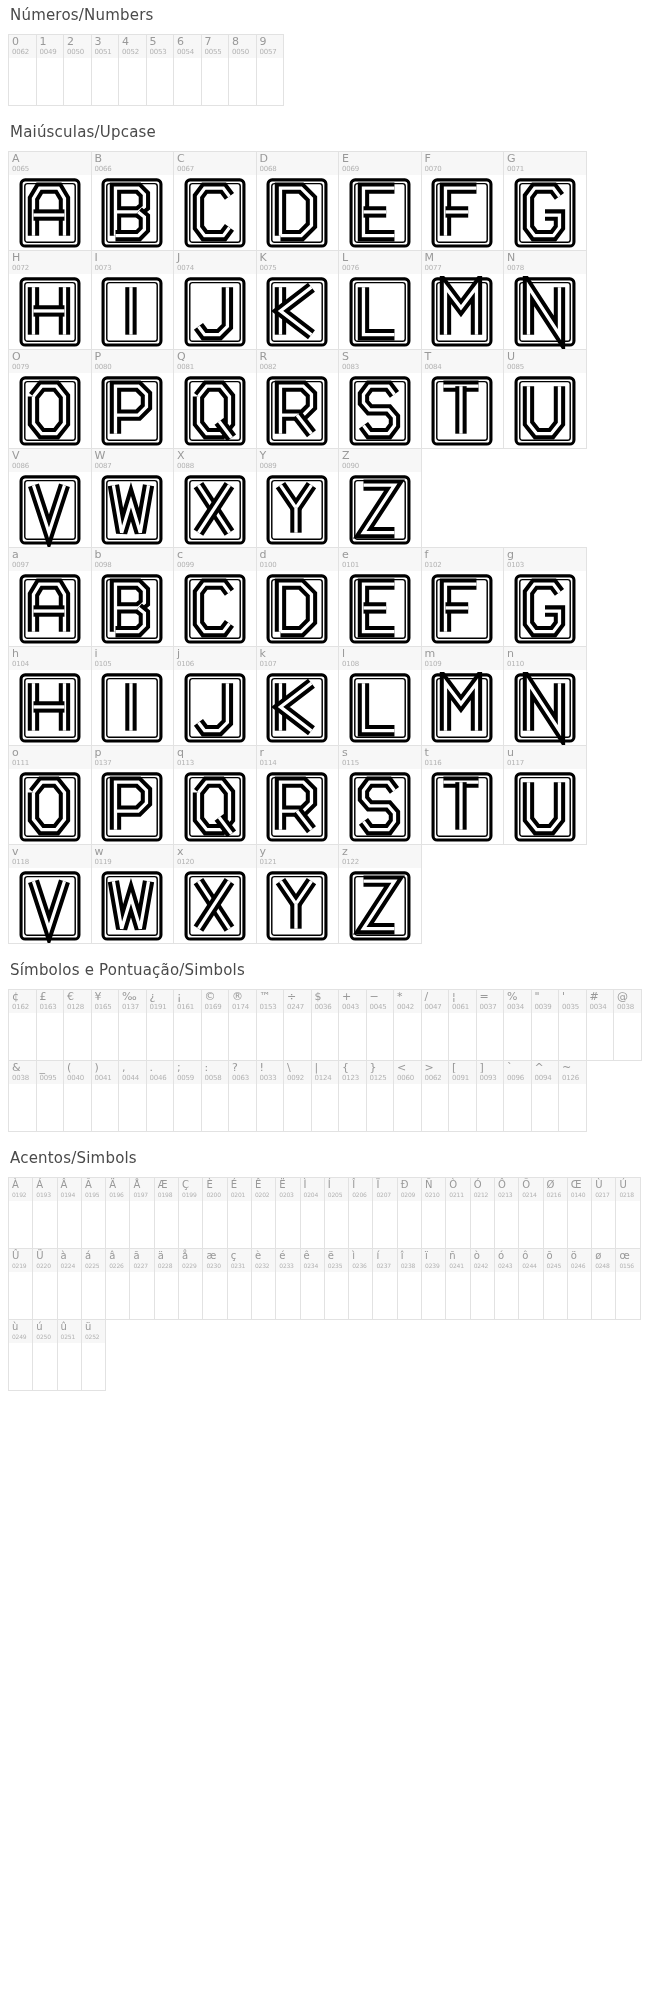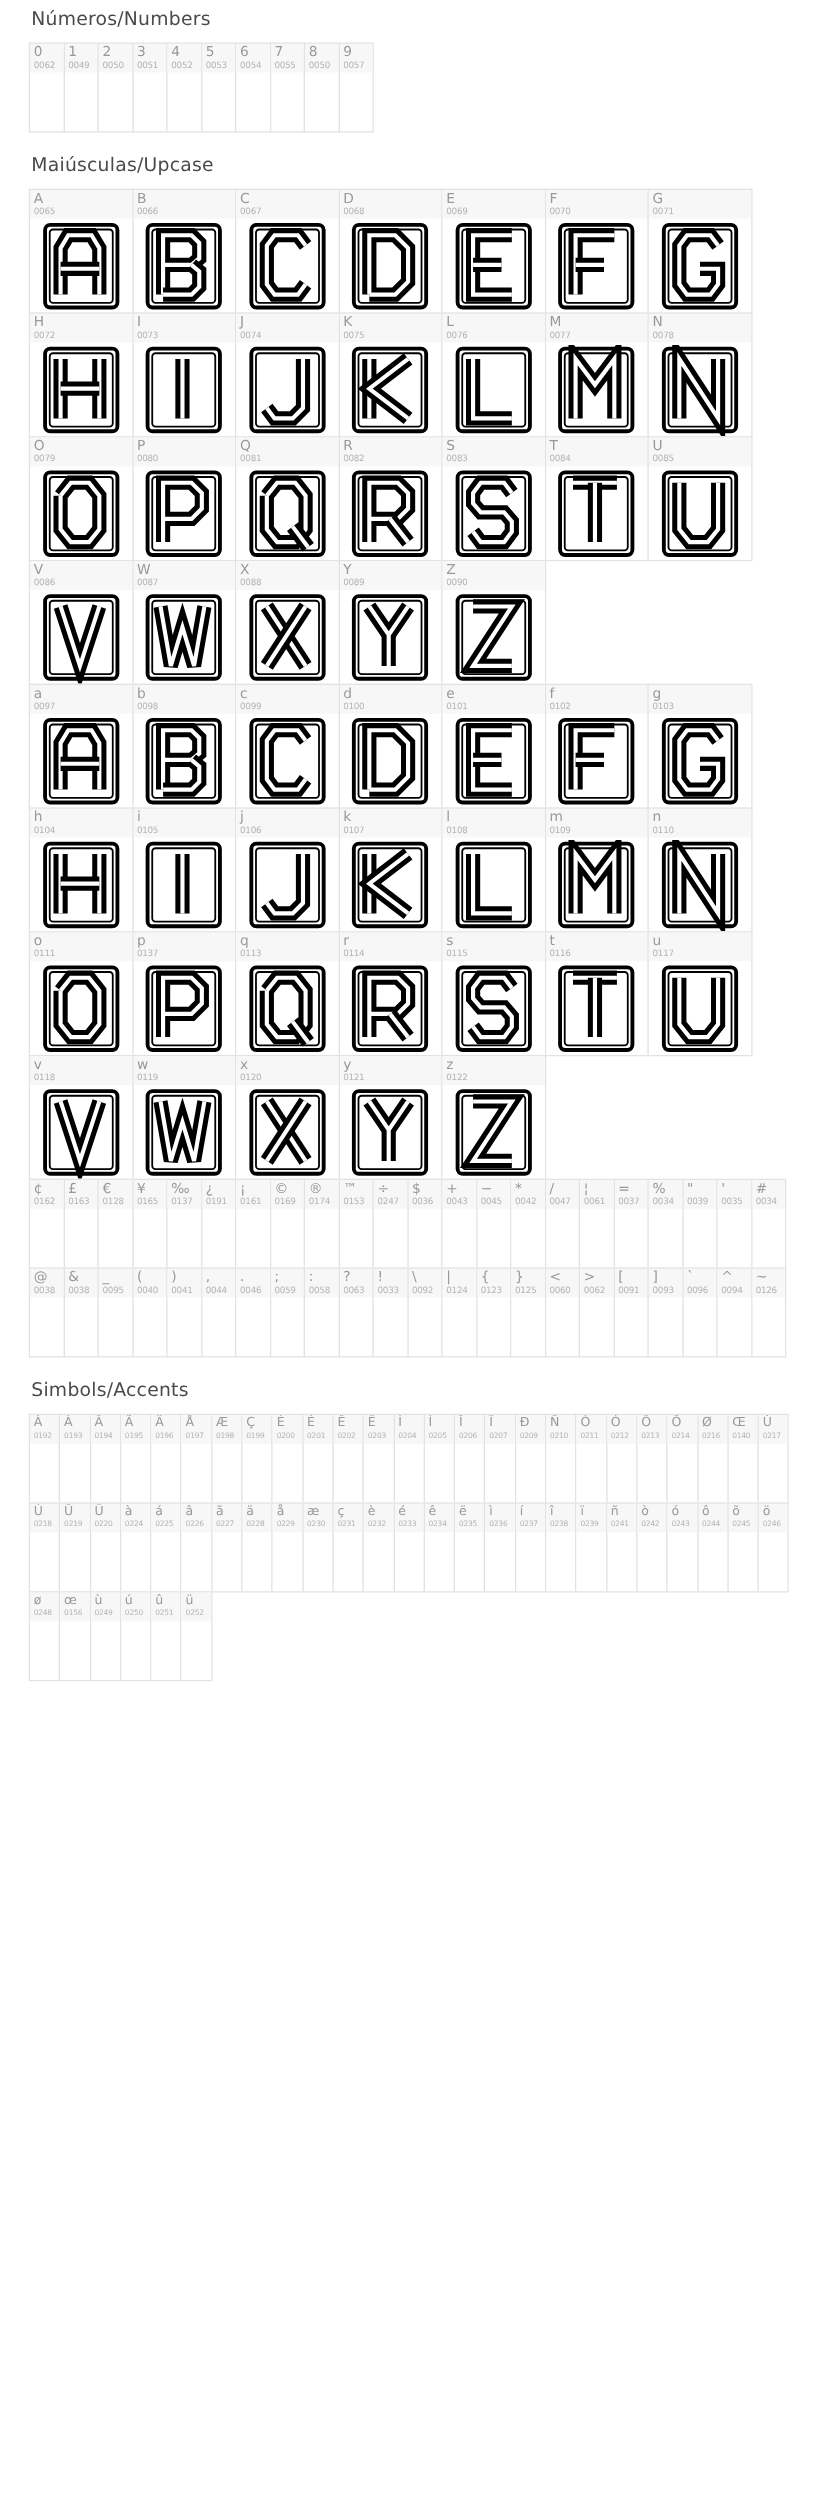--- a/index.html
+++ b/index.html
@@ -4,21 +4,21 @@
 <style>
   * { box-sizing: border-box; }
   body {
     margin: 0;
     padding: 0;
     width: 661px;
     background: #ffffff;
     font-family: "DejaVu Sans", sans-serif;
     color: #333333;
   }
-  .page { padding: 0 8px 20px 23px; }
+  .page { padding: 0 8px 20px 8px; }
 
   h2.section-title {
     font-family: "DejaVu Sans", sans-serif;
     font-size: 15px;
     font-weight: 400;
     color: #4a4a4a;
     margin: 18px 0 10px 2px;
     letter-spacing: .2px;
   }
   .page > h2.section-title:first-child { margin-top: 6px; }
@@ -935,20 +935,21 @@
         <div class="art">
           <svg width="62" height="74" viewBox="-4 2 60 70" aria-hidden="true">
             <rect x="-2" y="4" width="56" height="64" rx="4" ry="4" fill="none" stroke="#000000" stroke-width="3"></rect>
             <rect x="1.6" y="7.6" width="48.8" height="56.8" rx="2.5" ry="2.5" fill="none" stroke="#000000" stroke-width="1.4"></rect>
             <path d="M10 12 L40 12 L10 58 L40 58" fill="none" stroke="#000000" stroke-width="11" stroke-linejoin="miter" stroke-linecap="butt"></path>
             <path d="M10 12 L40 12 L10 58 L40 58" fill="none" stroke="#ffffff" stroke-width="3.2" stroke-linejoin="miter" stroke-linecap="butt"></path>
           </svg>
         </div>
       </div>
     </div>
+    <h2 class="section-title">Símbolos e Pontuação/Simbols</h2>
     <div class="glyph-grid syms">
       <div class="cell">
         <div class="hdr">
           <span class="ch">¢</span>
           <span class="code">0162</span>
         </div>
         <div class="art"></div>
       </div>
       <div class="cell">
         <div class="hdr">
@@ -1245,21 +1246,21 @@
         <div class="art"></div>
       </div>
       <div class="cell">
         <div class="hdr">
           <span class="ch">~</span>
           <span class="code">0126</span>
         </div>
         <div class="art"></div>
       </div>
     </div>
-    <h2 class="section-title">Simbols/Accents</h2>
+    <h2 class="section-title">Acentos/Simbols</h2>
     <div class="glyph-grid accents">
       <div class="cell">
         <div class="hdr">
           <span class="ch">À</span>
           <span class="code">0192</span>
         </div>
         <div class="art"></div>
       </div>
       <div class="cell">
         <div class="hdr">

